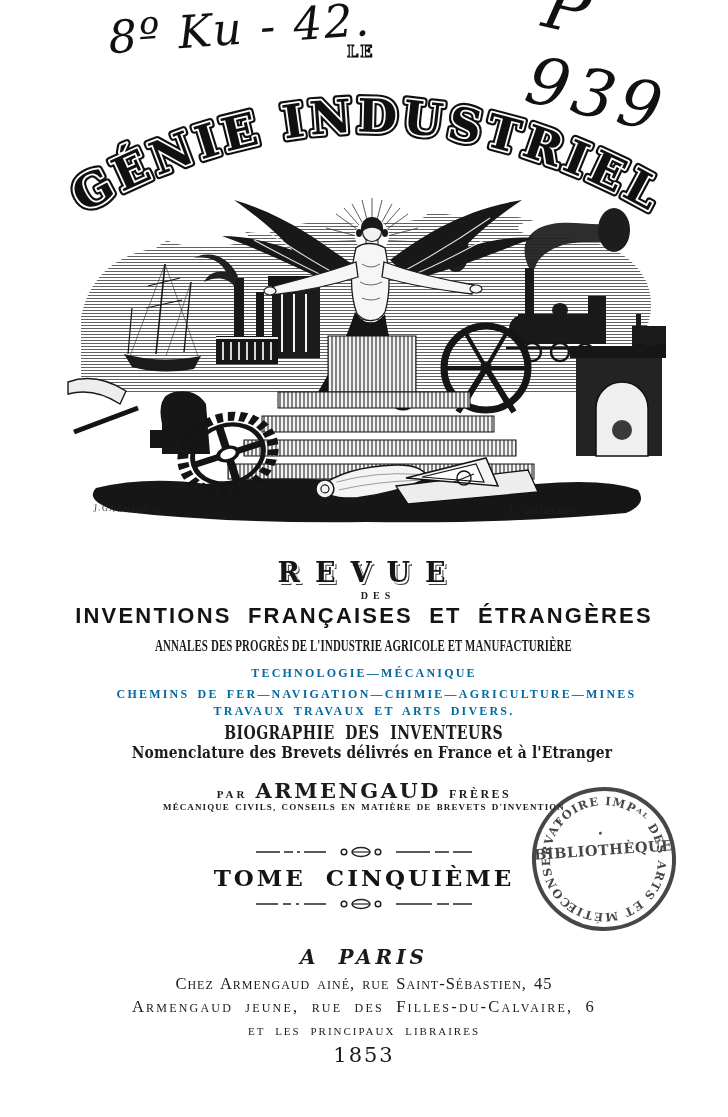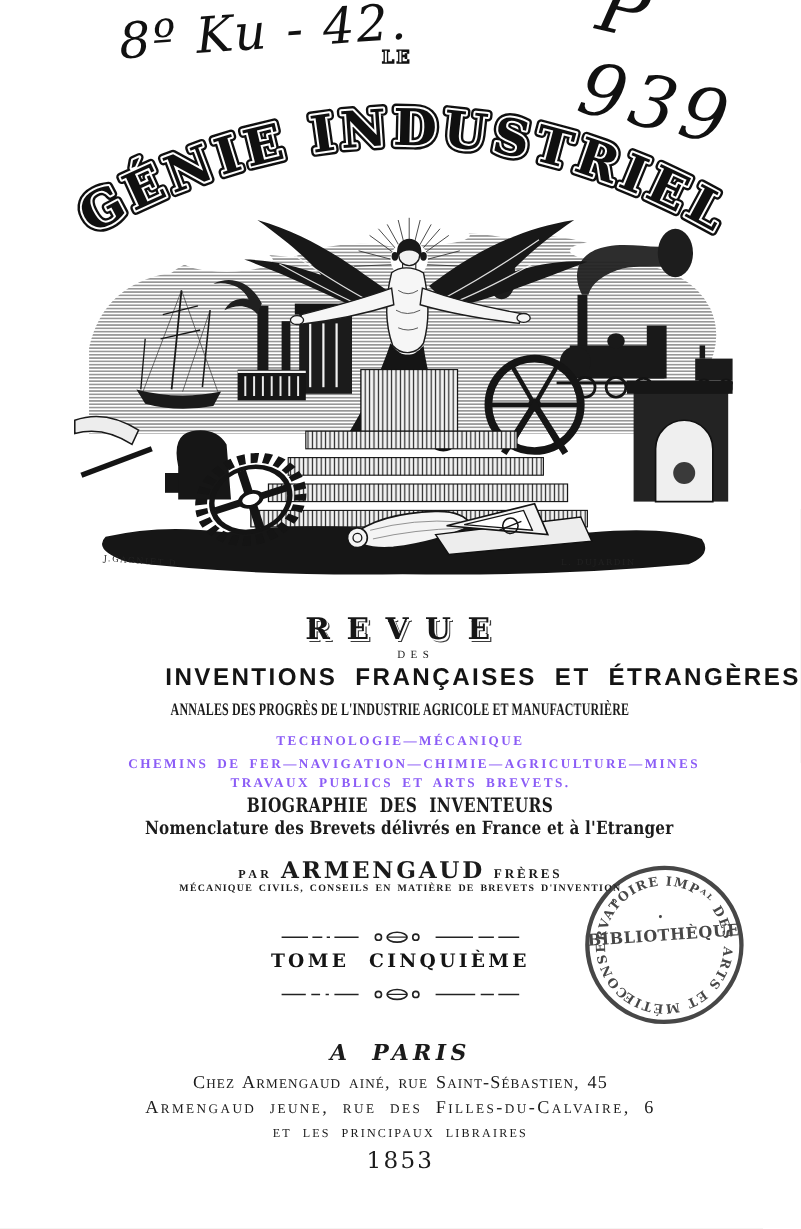--- a/index.html
+++ b/index.html
@@ -23,43 +23,43 @@
   .article-le{
     left:347px;top:42px;font-size:16px;font-weight:bold;letter-spacing:2px;
     color:#fff;-webkit-text-stroke:1.2px #111;text-shadow:0 0 1px #111;
     font-family:"DejaVu Serif",serif;
   }
 
   
   .revue{top:557px;font-family:"DejaVu Serif",serif;font-weight:bold;font-size:27px;
     letter-spacing:15px;padding-left:10px;color:#161616;
     text-shadow:1.5px 1.5px 0 #fff,2.5px 2.5px 0 #3a3a3a;}
-  .des{top:590px;font-size:10px;font-weight:normal;letter-spacing:5px;margin-left:28px;}
+  .des{top:590px;font-size:10px;font-weight:bold;letter-spacing:5px;margin-left:28px;}
   .main-title{top:603px;font-family:"Liberation Sans",sans-serif;font-weight:bold;
-    font-size:22px;letter-spacing:2.2px;word-spacing:8px;color:#141414;text-align:right;}
+    font-size:22px;letter-spacing:2.2px;word-spacing:8px;color:#141414;}
   .annales{top:637px;}
   .annales span{display:inline-block;transform:scaleX(.68);transform-origin:center;
     font-weight:bold;font-size:16px;letter-spacing:.2px;font-family:"Liberation Serif",serif;}
   .topic1{top:666px;}.topic2{top:687px;padding-left:25px;}.topic3{top:704px;}
-  .topic1,.topic2,.topic3{font-size:12px;font-weight:bold;letter-spacing:2.2px;word-spacing:3px;color:#8b5cf6;}
+  .topic1,.topic2,.topic3{font-size:12px;font-weight:bold;letter-spacing:2.2px;word-spacing:3px;color:#0369a1;}
   .biographie{top:722px;}
   .biographie span{display:inline-block;transform:scaleX(.78);font-weight:bold;
     font-size:18px;word-spacing:7px;letter-spacing:.5px;font-family:"DejaVu Serif",serif;}
   .nomenclature{top:743px;padding-left:16px;}
   .nomenclature span{display:inline-block;transform:scaleX(.84);font-weight:bold;
     font-size:16.5px;font-family:"DejaVu Serif",serif;letter-spacing:.2px;}
   .par-line{top:778px;}
   .par-line .par{font-size:11px;font-weight:bold;letter-spacing:3px;text-align:right;}
   .par-line .name{font-size:21px;font-weight:bold;letter-spacing:2.5px;font-family:"DejaVu Serif",serif;}
   .par-line .suffix{font-size:12px;font-weight:bold;letter-spacing:2.5px;}
   .credentials{top:802px;font-size:9px;font-weight:bold;letter-spacing:1.1px;word-spacing:2px;}
   .guillemet{left:556px;top:813px;font-size:11px;}
   .divider{height:14px;}
   .d1{top:845px;}.d2{top:897px;}
-  .tome{top:864px;font-family:"DejaVu Serif",serif;font-weight:bold;font-size:17px;
+  .tome{top:864px;font-family:"DejaVu Serif",serif;font-weight:bold;font-size:23px;
     letter-spacing:3px;word-spacing:9px;color:#141414;}
 
   
   .a-paris{top:945px;font-weight:bold;font-style:italic;font-size:20px;
     letter-spacing:4px;word-spacing:8px;font-family:"DejaVu Serif",serif;}
   .imprint1{top:974px;font-variant:small-caps;font-size:16.5px;letter-spacing:1px;word-spacing:2px;}
   .imprint2{top:997px;font-variant:small-caps;font-size:16.5px;letter-spacing:2.2px;word-spacing:6px;}
   .imprint3{top:1022px;font-variant:small-caps;font-size:15px;letter-spacing:2px;word-spacing:4px;}
   .year{top:1043px;font-size:21px;letter-spacing:2px;font-family:"DejaVu Serif",serif;}
 
@@ -279,21 +279,21 @@
       </text>
     </g>
   </svg>
 
   <div class="cline revue">REVUE</div>
   <div class="cline des">DES</div>
   <div class="cline main-title">INVENTIONS FRANÇAISES ET ÉTRANGÈRES</div>
   <div class="cline annales"><span>ANNALES DES PROGRÈS DE L'INDUSTRIE AGRICOLE ET MANUFACTURIÈRE</span></div>
   <div class="cline topic1">TECHNOLOGIE—MÉCANIQUE</div>
   <div class="cline topic2">CHEMINS DE FER—NAVIGATION—CHIMIE—AGRICULTURE—MINES</div>
-  <div class="cline topic3">TRAVAUX PUBLICS ET ARTS BREVETS.</div>
+  <div class="cline topic3">TRAVAUX TRAVAUX ET ARTS DIVERS.</div>
   <div class="cline biographie"><span>BIOGRAPHIE DES INVENTEURS</span></div>
   <div class="cline nomenclature"><span>Nomenclature des Brevets délivrés en France et à l'Etranger</span></div>
 
   <div class="cline par-line">
     <span class="par">PAR</span>&nbsp;
     <span class="name">ARMENGAUD</span>&nbsp;
     <span class="suffix">FRÈRES</span>
   </div>
   <div class="cline credentials">MÉCANIQUE CIVILS, CONSEILS EN MATIÈRE DE BREVETS D'INVENTION</div>
   <div class="abs guillemet">»</div>

